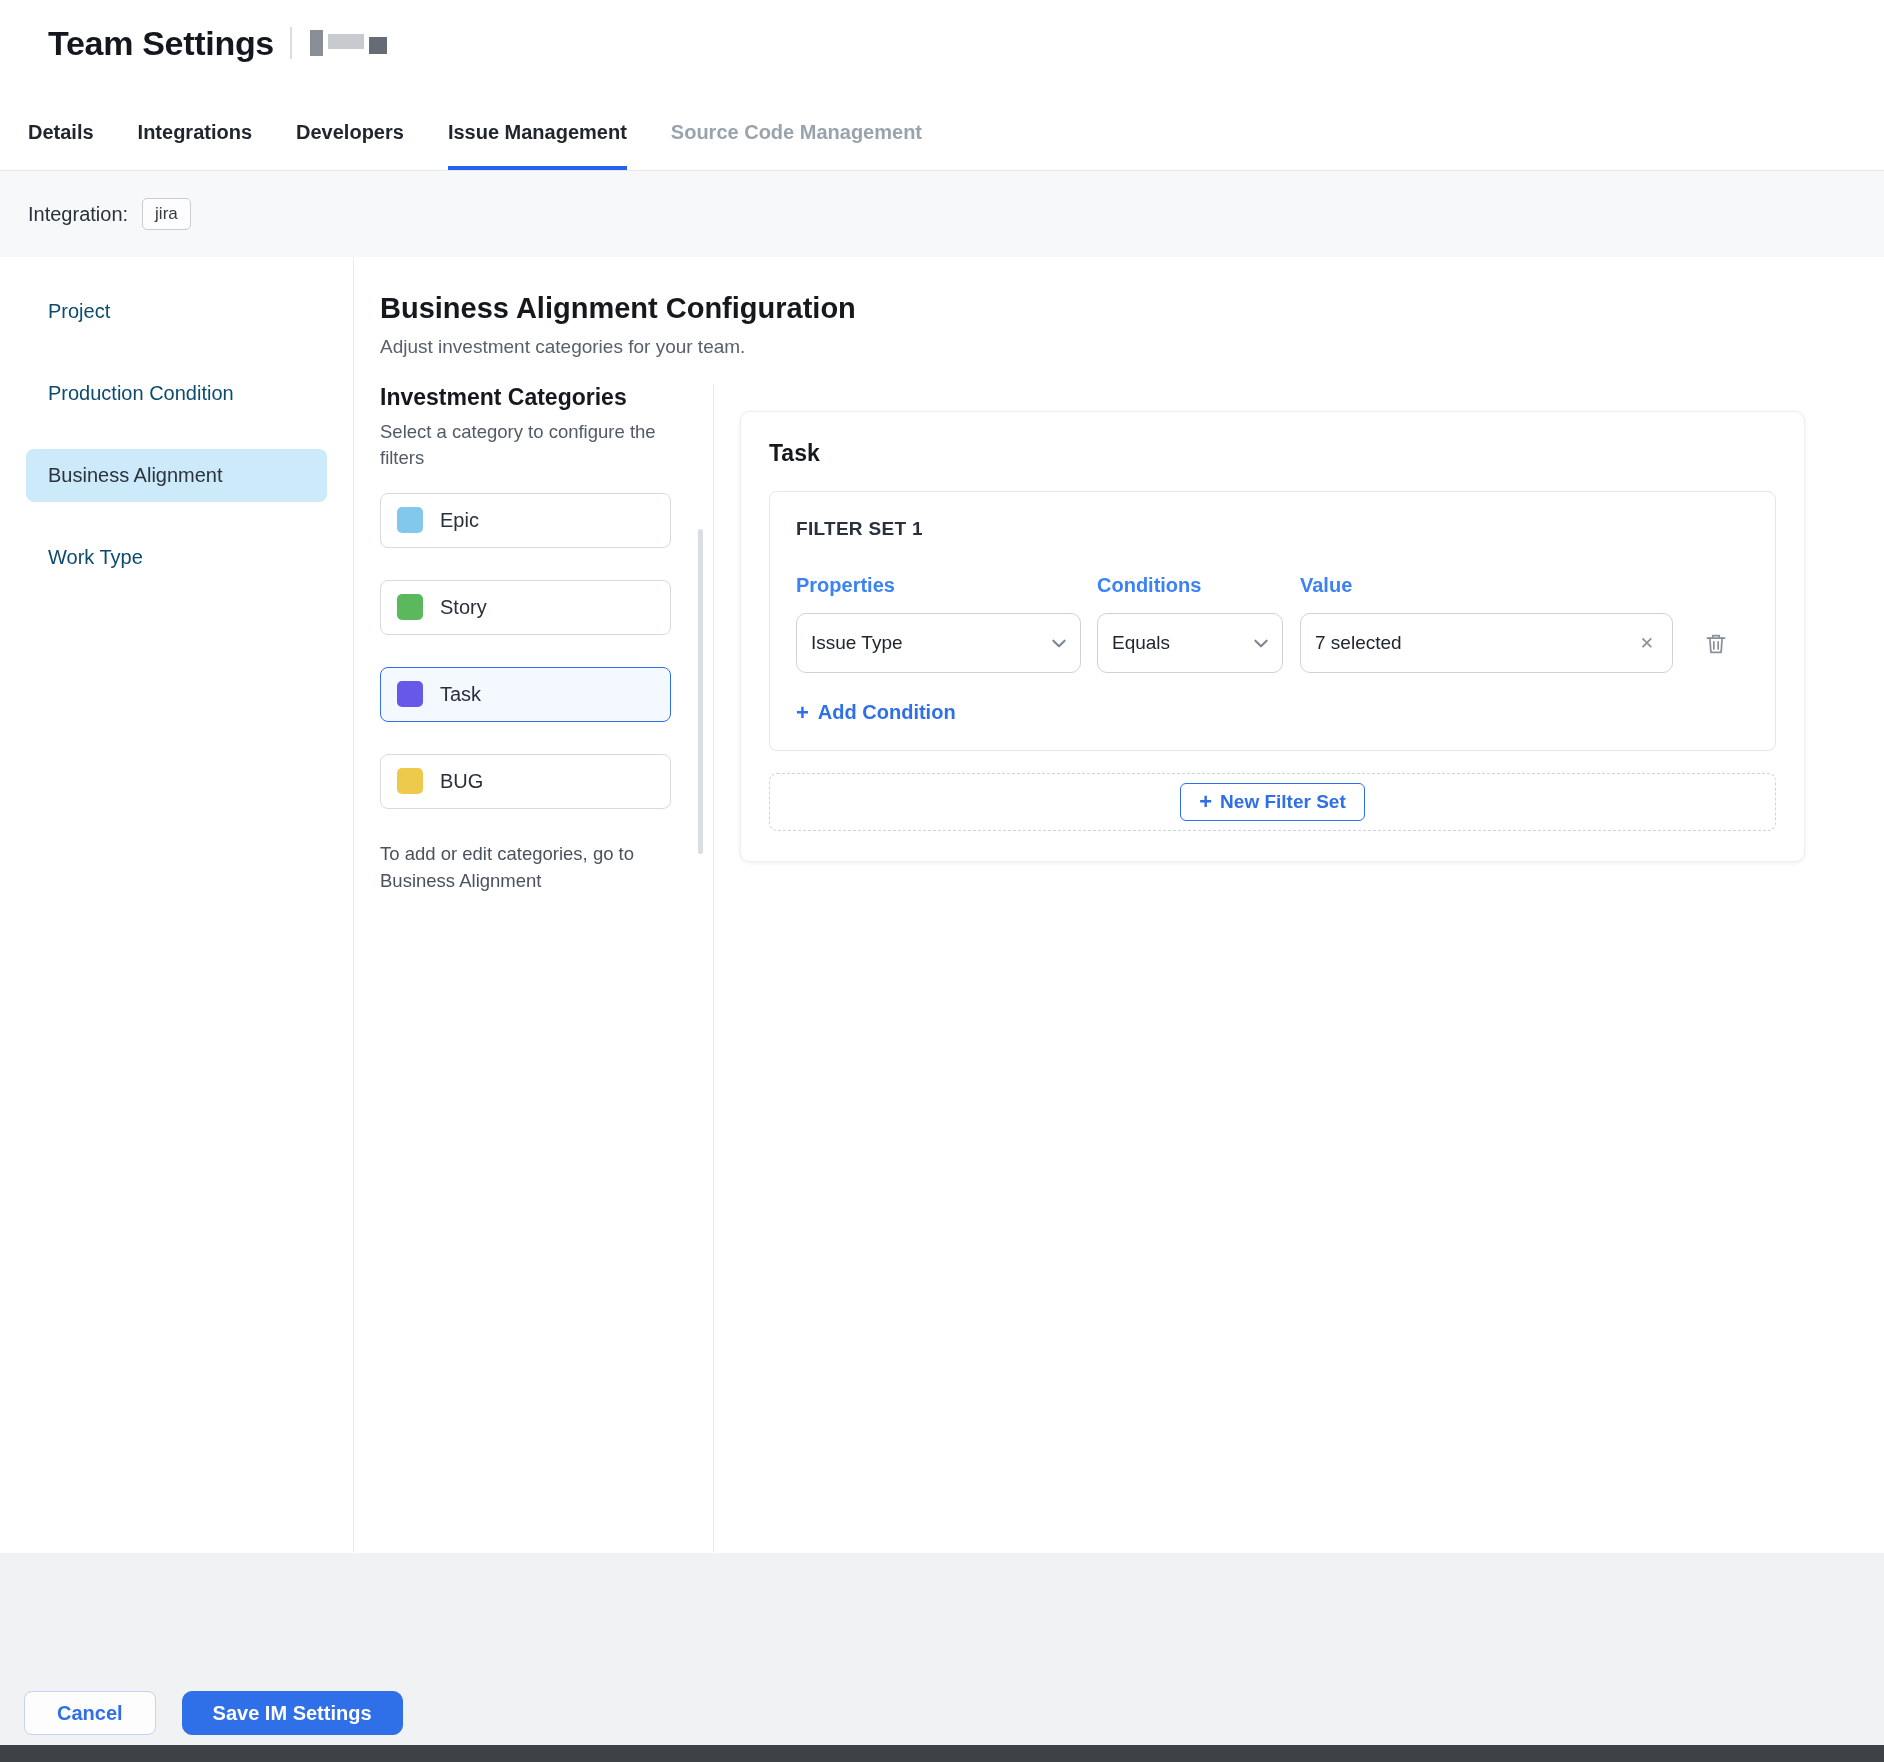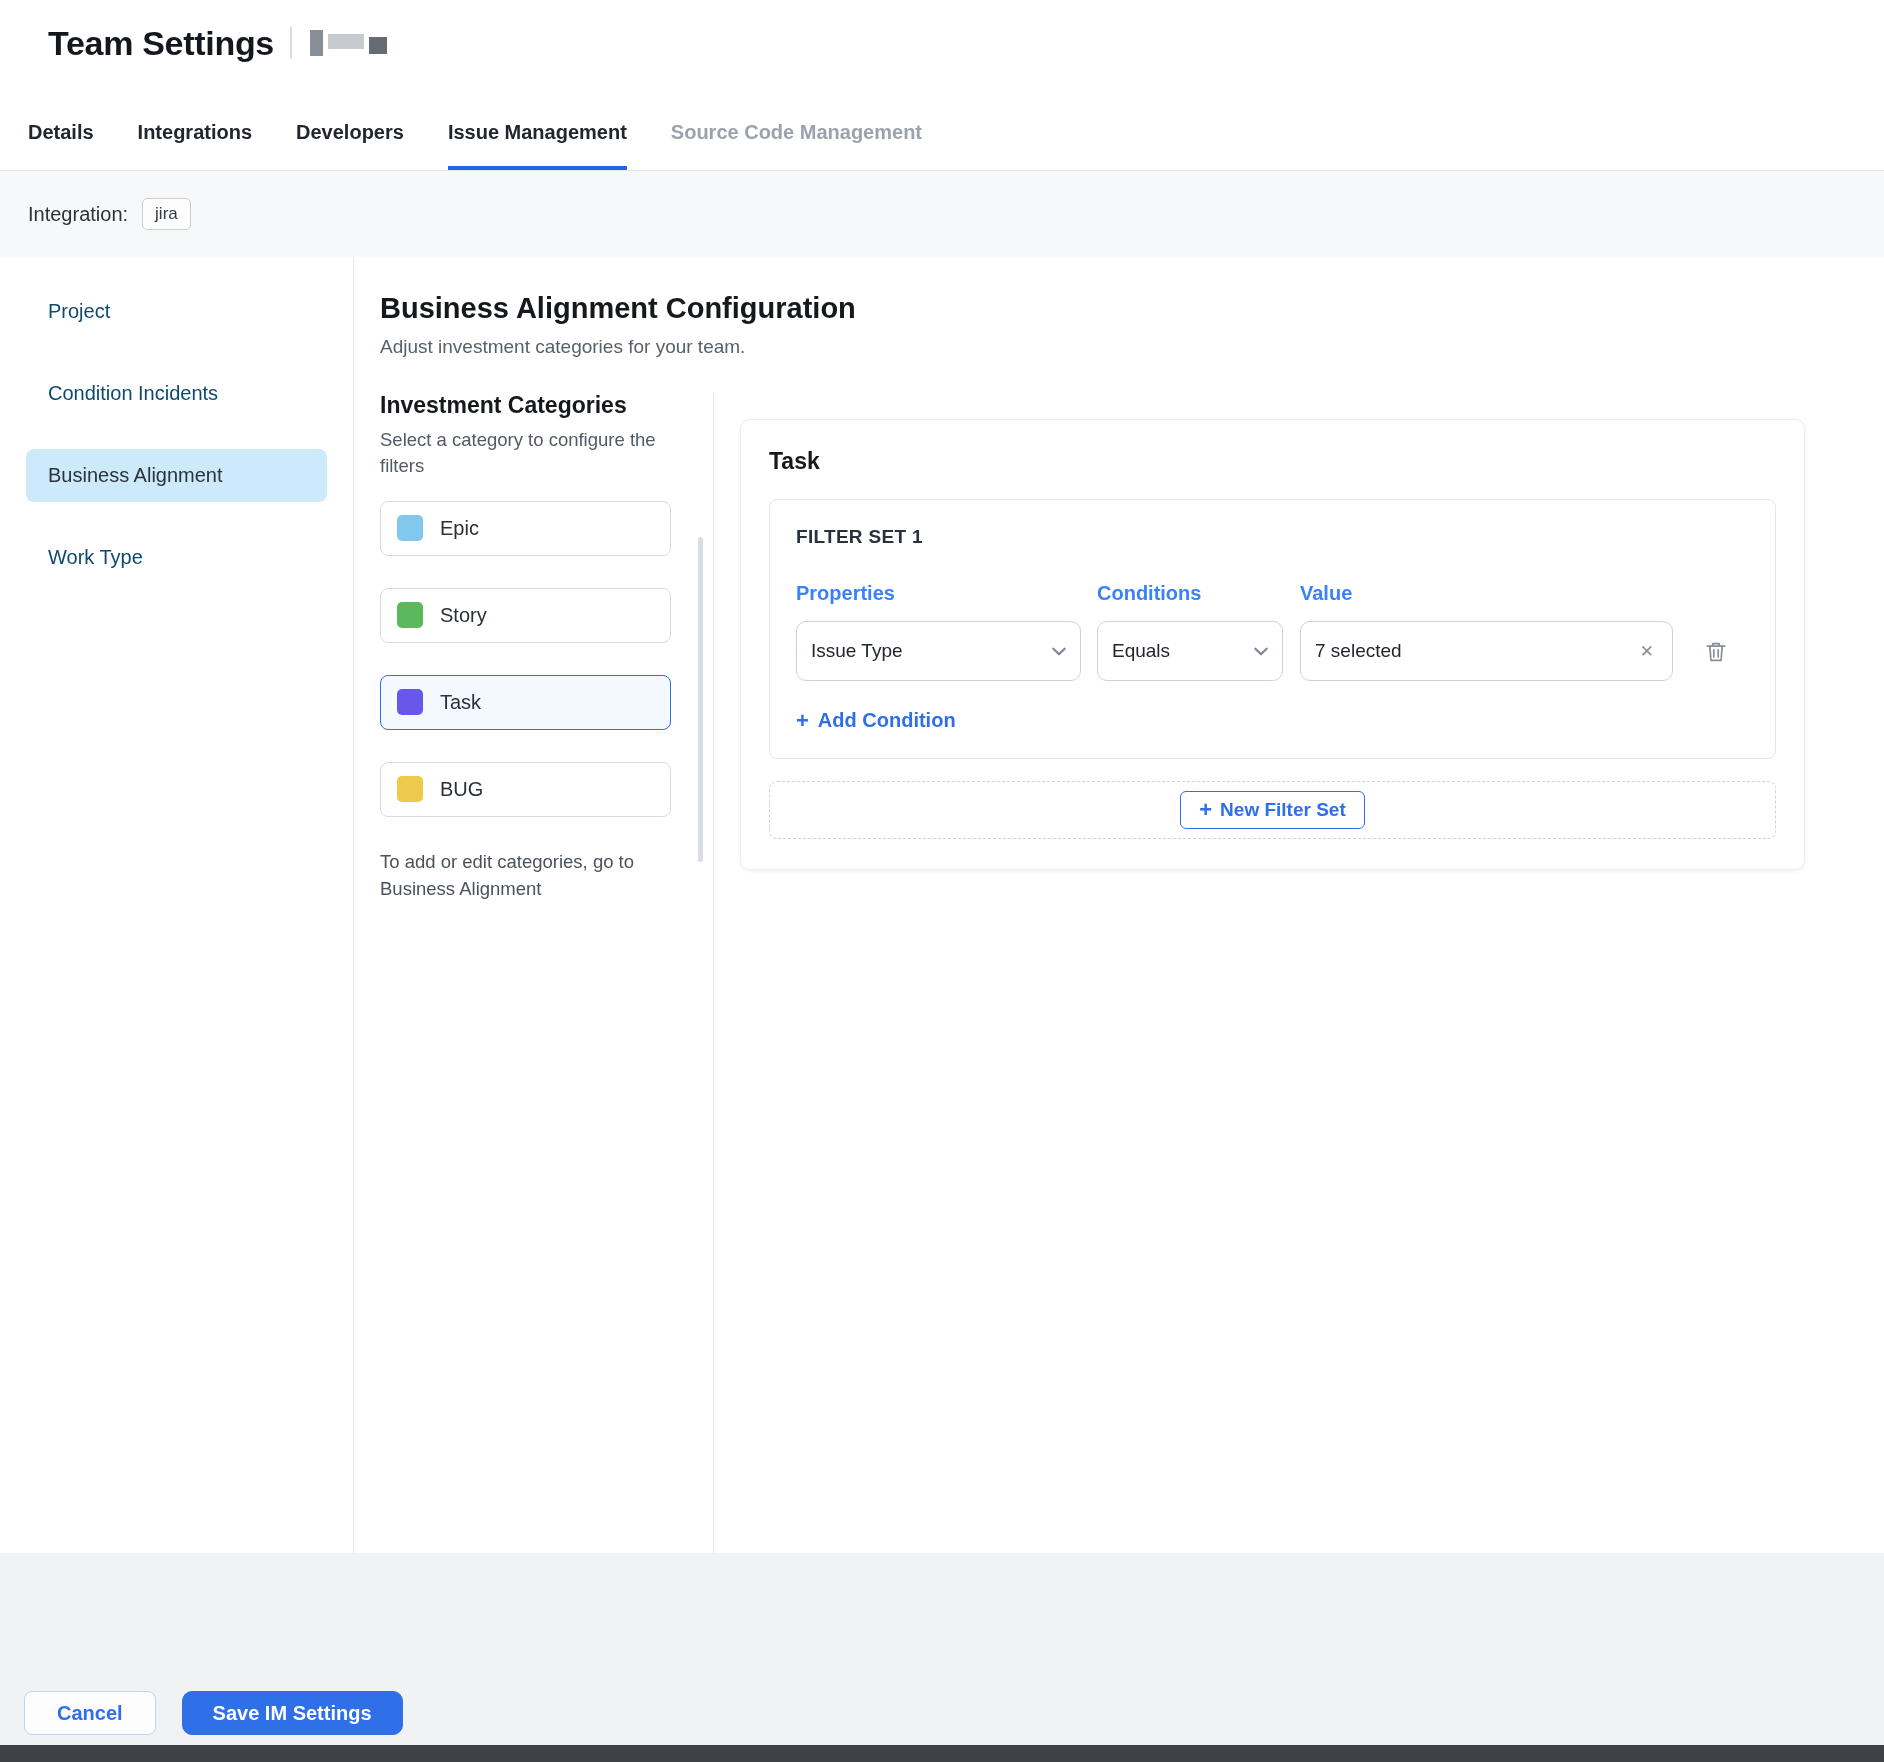--- a/index.html
+++ b/index.html
@@ -35,21 +35,21 @@
   .content { flex: 1; display: flex; background: #ffffff; overflow: hidden; }
 
   .side-nav { width: 354px; border-right: 1px solid #e8eaee; padding-top: 28px; flex-shrink: 0; }
   .side-item { height: 53px; margin: 0 26px 29px 26px; display: flex; align-items: center; padding-left: 22px; border-radius: 8px; font-size: 20px; color: #0c4a6e; cursor: pointer; }
   .side-item.active { background: #cdeafa; color: #2b333e; }
 
   .main { flex: 1; padding: 35px 0 0 26px; display: flex; flex-direction: column; overflow: hidden; }
   .main-title { font-size: 29px; font-weight: 700; color: #15181d; }
   .main-sub { font-size: 19px; color: #58606b; margin-top: 11px; }
 
-  .cols { display: flex; flex: 1; margin-top: 34px; }
+  .cols { display: flex; flex: 1; margin-top: 26px; }
 
   
   .cat-col { width: 333px; flex-shrink: 0; position: relative; padding-right: 24px; }
   .cat-heading { font-size: 23px; font-weight: 700; color: #15181d; }
   .cat-desc { font-size: 18.5px; color: #525a66; line-height: 1.4; margin-top: 8px; width: 312px; }
   .cat-list { margin-top: 22px; }
   .cat-btn { width: 291px; height: 55px; border: 1px solid #d7dbe1; border-radius: 8px; background: #fff; display: flex; align-items: center; gap: 17px; padding-left: 16px; margin-bottom: 32px; cursor: pointer; }
   .cat-btn.selected { border: 1.5px solid #2f6fe8; background: #f3f9ff; }
   .cat-swatch { width: 26px; height: 26px; border-radius: 5px; flex-shrink: 0; }
   .cat-label { font-size: 20px; color: #2a3039; }
@@ -119,21 +119,21 @@
 
   <div class="integration-bar">
     <div class="integration-label">Integration:</div>
     <div class="integration-chip">jira</div>
   </div>
 
   <div class="content">
 
     <div class="side-nav">
       <div class="side-item">Project</div>
-      <div class="side-item">Condition Incidents</div>
+      <div class="side-item">Production Condition</div>
       <div class="side-item active">Business Alignment</div>
       <div class="side-item">Work Type</div>
     </div>
 
     <div class="main">
       <div class="main-title">Business Alignment Configuration</div>
       <div class="main-sub">Adjust investment categories for your team.</div>
 
       <div class="cols">
 

